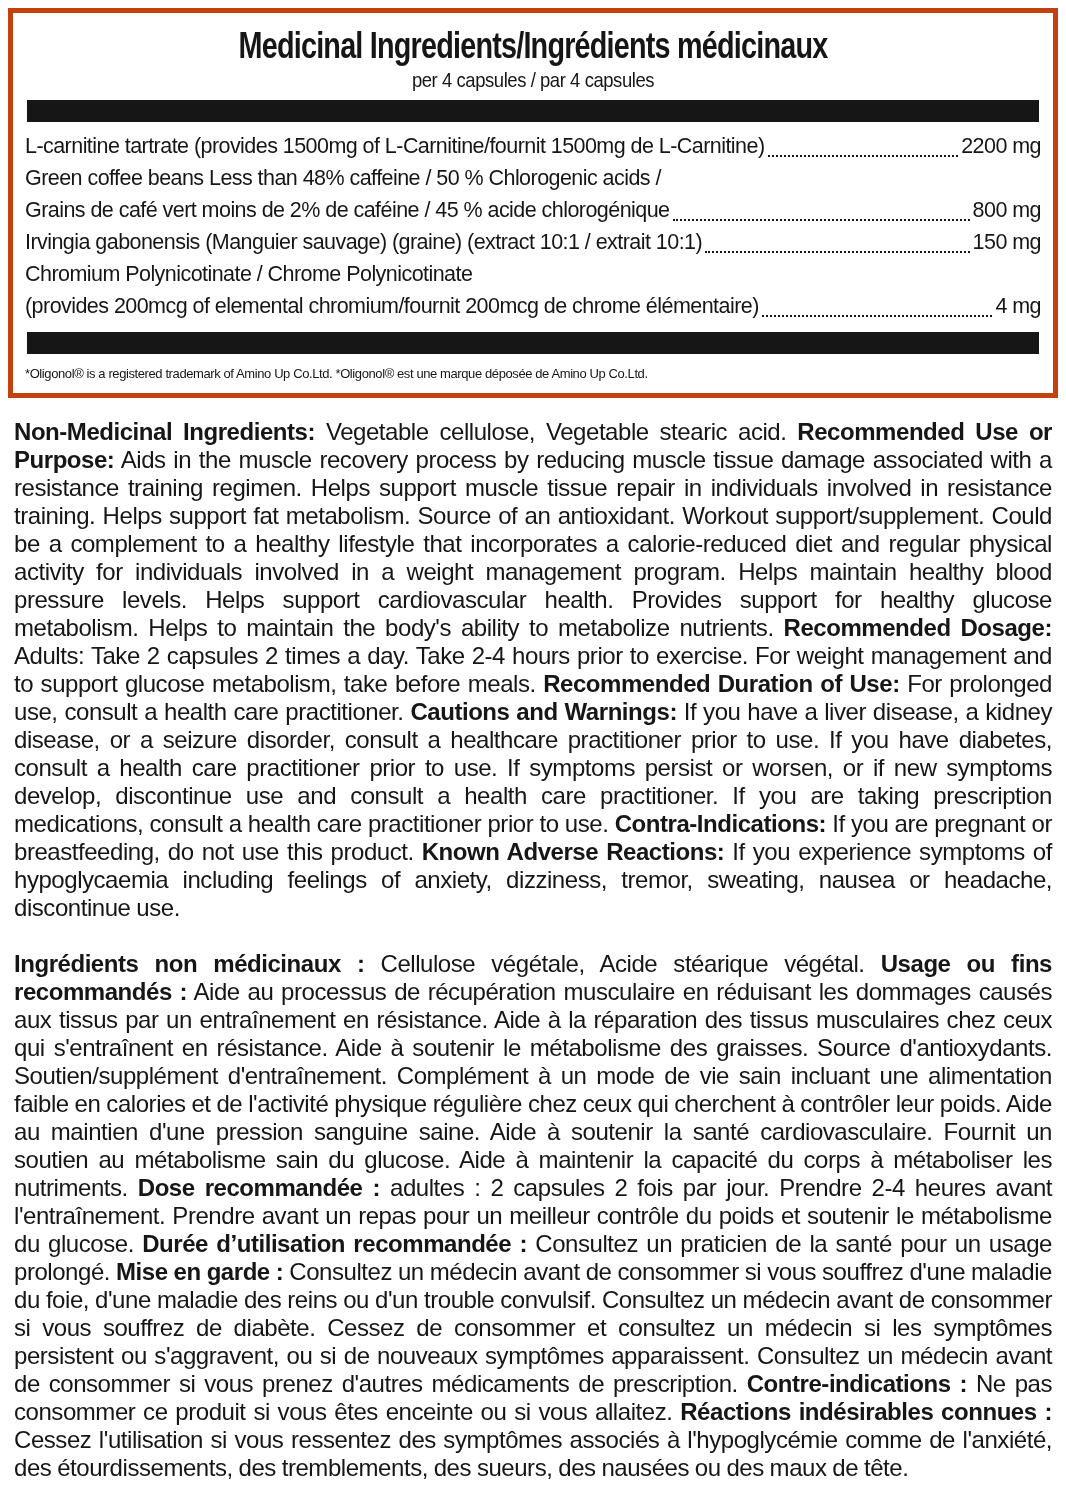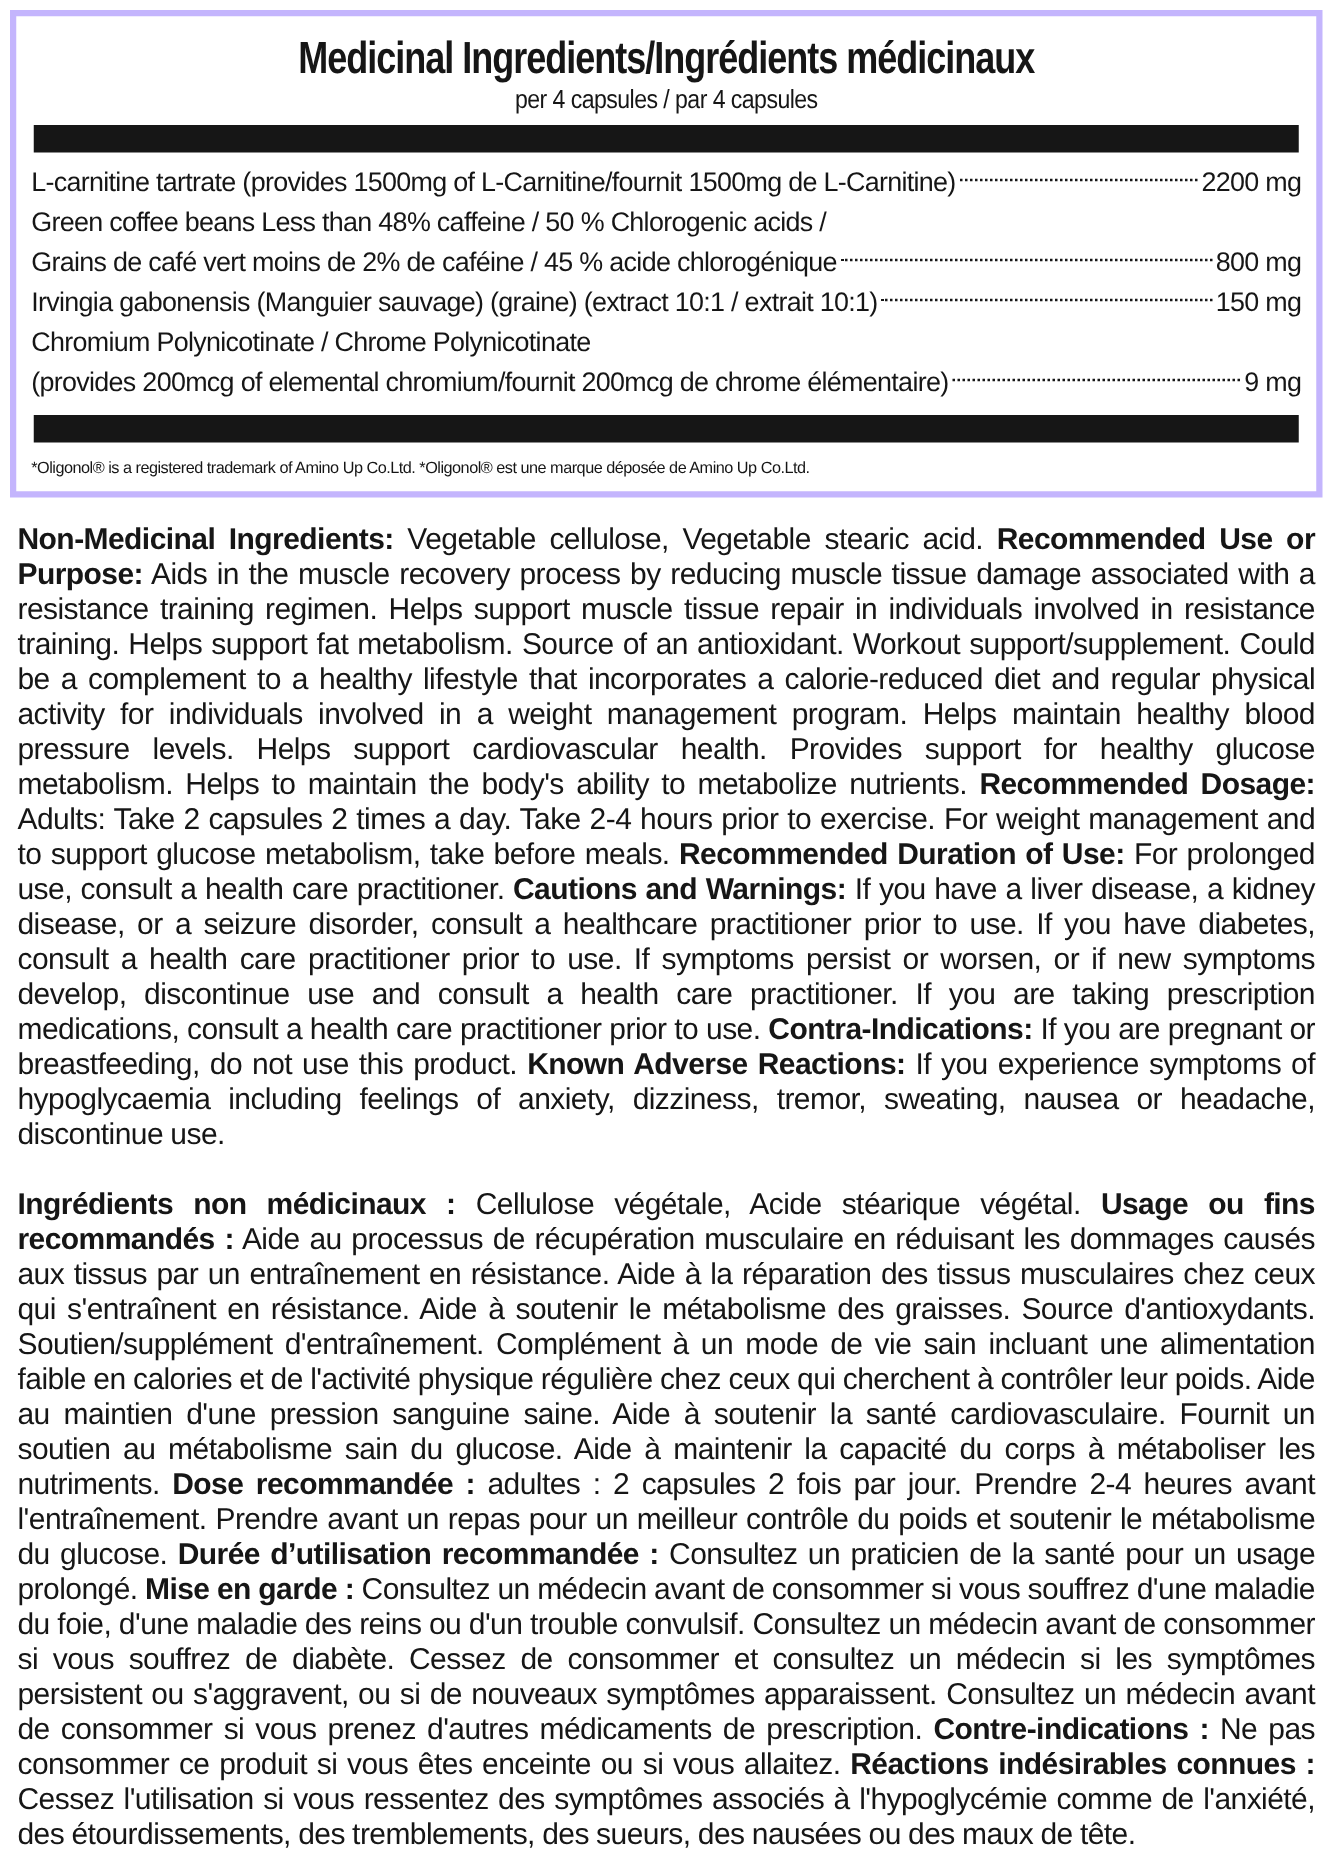--- a/index.html
+++ b/index.html
@@ -5,21 +5,21 @@
   html,body{margin:0;padding:0;background:#ffffff;}
   body{
     width:1066px;height:1500px;
     font-family:"Liberation Sans", sans-serif;
     color:#161616;
     -webkit-font-smoothing:antialiased;
     position:relative;
   }
   .panel{
     margin:8px 8px 0 8px;
-    border:5px solid #c4b5fd;
+    border:5px solid #c2410c;
     background:#fff;
     padding:6px 0 10px 0;
   }
   .panel-title{
     text-align:center;
     font-weight:bold;
     font-size:36px;
     letter-spacing:-1px;
     transform:scaleX(0.80);
     transform-origin:50% 50%;
@@ -39,21 +39,21 @@
     background:#161616;
     margin:8px 14px 4px 14px;
   }
   .black-bar.second{margin-top:10px;margin-bottom:6px;}
   .rows{
     padding:4px 12px 0 12px;
     font-size:21.5px;
     letter-spacing:-0.55px;
     line-height:32px;
   }
-  .row{display:flex;align-items:center;overflow:hidden;}
+  .row{display:flex;align-items:flex-end;overflow:hidden;}
   .row .name{white-space:nowrap;}
   .row .leader{
     flex:1 1 auto;
     min-width:8px;
     border-bottom:2.6px dotted #161616;
     margin:0 3px 5px 3px;
   }
   .row .amount{white-space:nowrap;}
   .footnote{
     padding:6px 12px 2px 12px;
@@ -104,21 +104,21 @@
         <span class="name">Irvingia gabonensis (Manguier sauvage) (graine) (extract 10:1 / extrait 10:1) </span>
         <span class="leader"></span>
         <span class="amount">150 mg</span>
       </div>
       <div class="row">
         <span class="name">Chromium Polynicotinate / Chrome Polynicotinate</span>
       </div>
       <div class="row">
         <span class="name">(provides 200mcg of elemental chromium/fournit 200mcg de chrome élémentaire)</span>
         <span class="leader"></span>
-        <span class="amount">9 mg</span>
+        <span class="amount">4 mg</span>
       </div>
     </div>
   <div class="black-bar second"></div>
   <div class="footnote">*Oligonol® is a registered trademark of Amino Up Co.Ltd. *Oligonol® est une marque déposée de Amino Up Co.Ltd.</div>
 </div>
 
 <div class="body-text" id="body-text">
     <p class="para"><b>Non-Medicinal Ingredients:</b><span> Vegetable cellulose, Vegetable stearic acid. </span><b>Recommended Use or Purpose:</b><span> Aids in the muscle recovery process by reducing muscle tissue damage associated with a resistance training regimen. Helps support muscle tissue repair in individuals involved in resistance training. Helps support fat metabolism. Source of an antioxidant. Workout support/supplement. Could be a complement to a healthy lifestyle that incorporates a calorie-reduced diet and regular physical activity for individuals involved in a weight management program. Helps maintain healthy blood pressure levels. Helps support cardiovascular health. Provides support for healthy glucose metabolism. Helps to maintain the body's ability to metabolize nutrients. </span><b>Recommended Dosage:</b><span> Adults: Take 2 capsules 2 times a day. Take 2-4 hours prior to exercise. For weight management and to support glucose metabolism, take before meals. </span><b>Recommended Duration of Use:</b><span> For prolonged use, consult a health care practitioner. </span><b>Cautions and Warnings:</b><span> If you have a liver disease, a kidney disease, or a seizure disorder, consult a healthcare practitioner prior to use. If you have diabetes, consult a health care practitioner prior to use. If symptoms persist or worsen, or if new symptoms develop, discontinue use and consult a health care practitioner. If you are taking prescription medications, consult a health care practitioner prior to use. </span><b>Contra-Indications:</b><span> If you are pregnant or breastfeeding, do not use this product. </span><b>Known Adverse Reactions:</b><span> If you experience symptoms of hypoglycaemia including feelings of anxiety, dizziness, tremor, sweating, nausea or headache, discontinue use.</span></p>
     <p class="para"><b>Ingrédients non médicinaux :</b><span>  Cellulose végétale, Acide stéarique végétal. </span><b>Usage ou fins recommandés :</b><span> Aide au processus de récupération musculaire en réduisant les dommages causés aux tissus par un entraînement en résistance. Aide à la réparation des tissus musculaires chez ceux qui s'entraînent en résistance. Aide à soutenir le métabolisme des graisses. Source d'antioxydants. Soutien/supplément d'entraînement. Complément à un mode de vie sain incluant une alimentation faible en calories et de l'activité physique régulière chez ceux qui cherchent à contrôler leur poids. Aide au maintien d'une pression sanguine saine. Aide à soutenir la santé cardiovasculaire. Fournit un soutien au métabolisme sain du glucose. Aide à maintenir la capacité du corps à métaboliser les nutriments. </span><b>Dose recommandée :</b><span> adultes : 2 capsules 2 fois par jour. Prendre 2-4 heures avant l'entraînement. Prendre avant un repas pour un meilleur contrôle du poids et soutenir le métabolisme du glucose. </span><b>Durée d’utilisation recommandée :</b><span> Consultez un praticien de la santé pour un usage prolongé. </span><b>Mise en garde :</b><span> Consultez un médecin avant de consommer si vous souffrez d'une maladie du foie, d'une maladie des reins ou d'un trouble convulsif. Consultez un médecin avant de consommer si vous souffrez de diabète. Cessez de consommer et consultez un médecin si les symptômes persistent ou s'aggravent, ou si de nouveaux symptômes apparaissent. Consultez un médecin avant de consommer si vous prenez d'autres médicaments de prescription. </span><b>Contre-indications :</b><span> Ne pas consommer ce produit si vous êtes enceinte ou si vous allaitez. </span><b>Réactions indésirables connues :</b><span> Cessez l'utilisation si vous ressentez des symptômes associés à l'hypoglycémie comme de l'anxiété, des étourdissements, des tremblements, des sueurs, des nausées ou des maux de tête.</span></p>
   </div>

